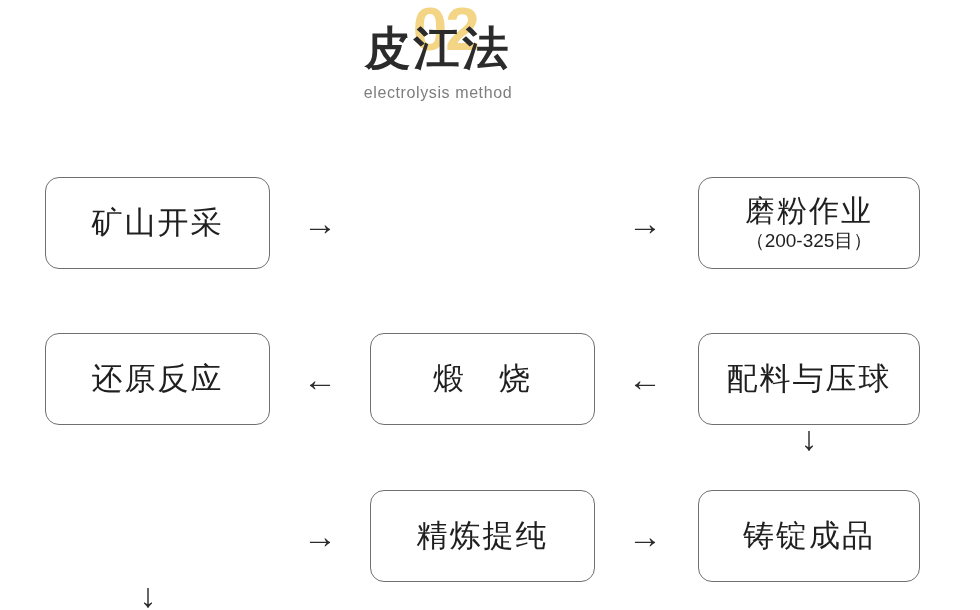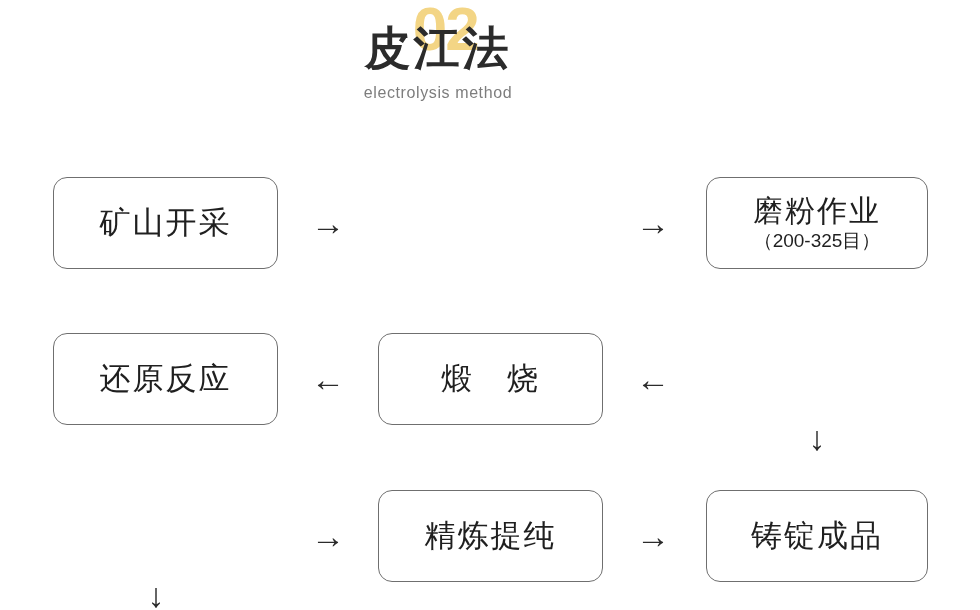--- a/index.html
+++ b/index.html
@@ -61,21 +61,21 @@
   #header-subtitle {
     margin-top: -4px;
     font-size: 16px;
     color: #7d7d7d;
     letter-spacing: 0.6px;
   }
 
   
   #flow {
     position: absolute;
-    left: 8px;
+    left: 0;
     top: 140px;
     width: 820px;
     height: 470px;
     text-decoration: underline;
   }
   .flow-row {
     position: absolute;
     left: 0;
     width: 980px;
     height: 92px;
@@ -176,20 +176,23 @@
 
   <div class="flow-row" id="row-1">
     <div class="node col-0">
       <div class="node-main">还原反应</div>
     </div>
     <div class="h-arrow gap-0">←</div>
     <div class="node col-1">
       <div class="node-main">煅　烧</div>
     </div>
     <div class="h-arrow gap-1">←</div>
+    <div class="node col-2">
+      <div class="node-main">配料与压球</div>
+    </div>
   </div>
 
   <div class="v-arrow" id="varrow-left">↓</div>
 
   <div class="flow-row" id="row-2">
     <div class="h-arrow gap-0">→</div>
     <div class="node col-1">
       <div class="node-main">精炼提纯</div>
     </div>
     <div class="h-arrow gap-1">→</div>

